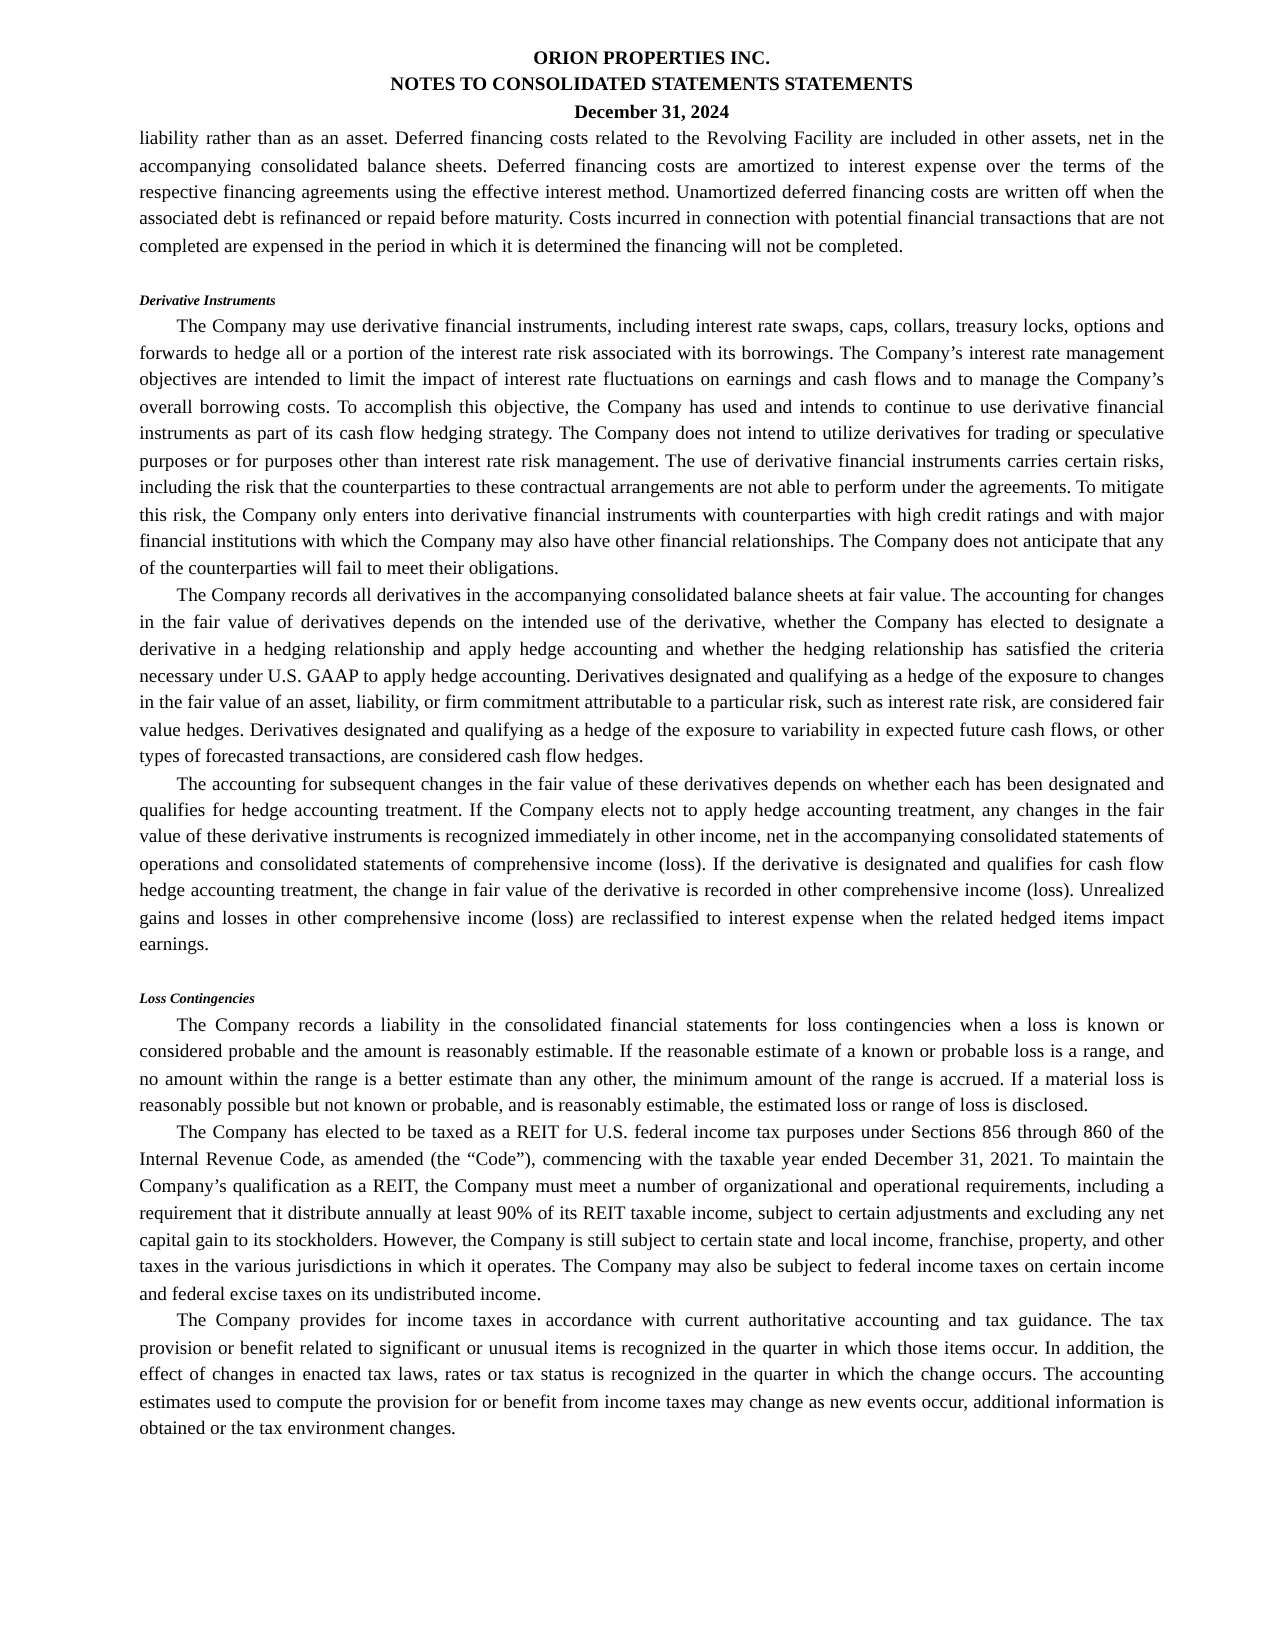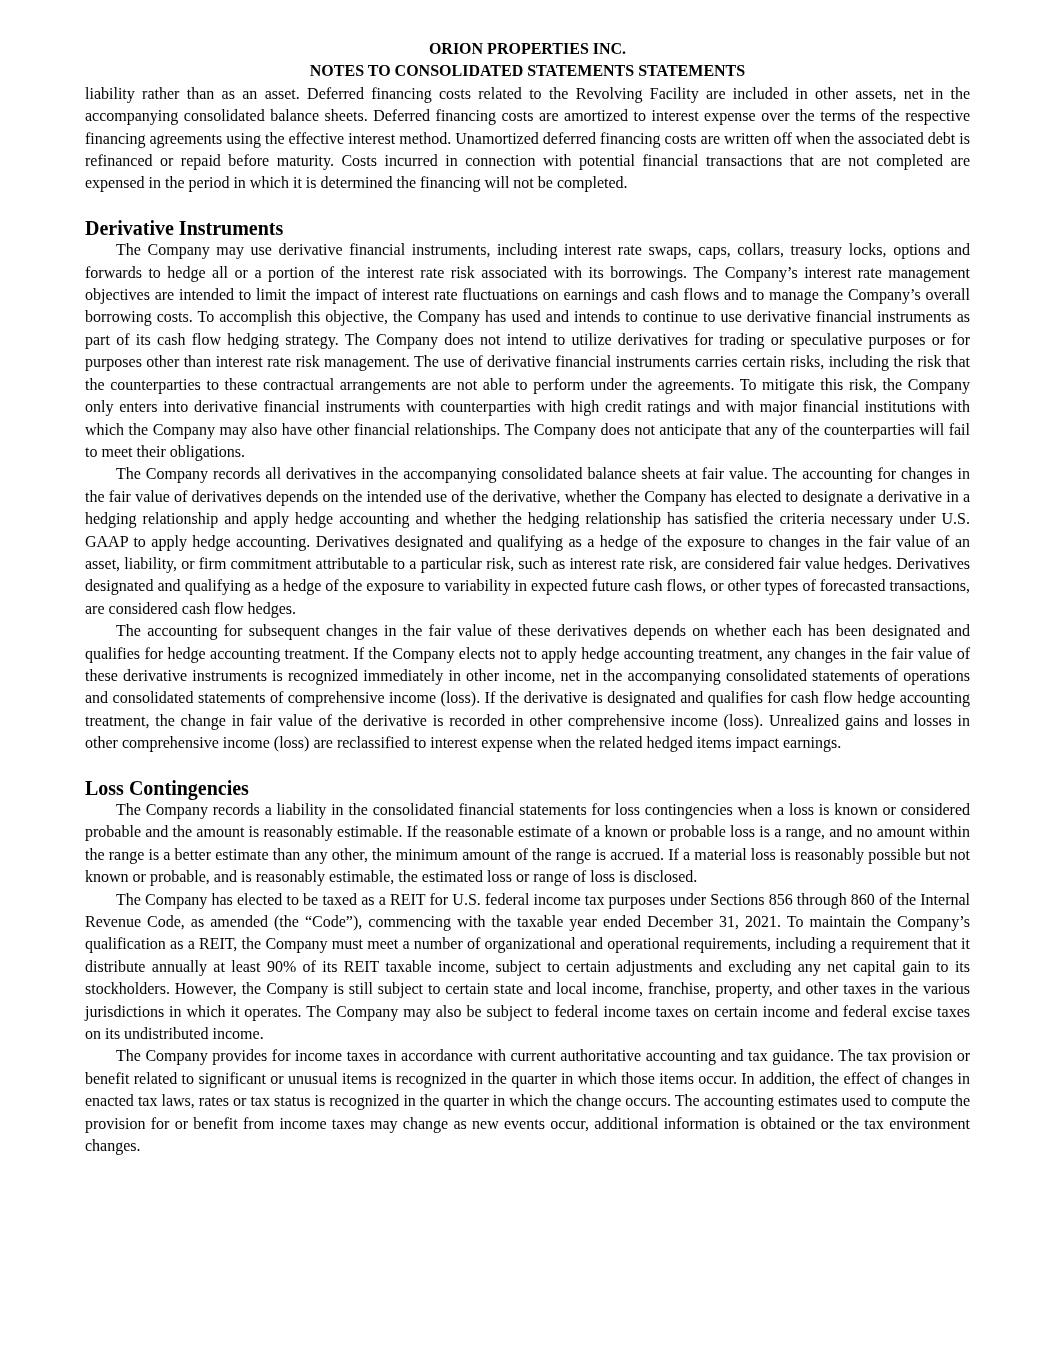--- a/index.html
+++ b/index.html
@@ -11,62 +11,64 @@
     position: relative;
     width: 1055px;
     height: 1365px;
     margin: 0 auto;
     background: #ffffff;
     font-family: "Liberation Serif", "DejaVu Serif", serif;
     font-size: 16px;
     line-height: 22.4px;
     color: #000000;
     box-sizing: border-box;
-    padding: 38px 85px 0 85px;
+    padding: 38px 85px 0 116px;
     overflow: hidden;
   }
   .doc-header {
     text-align: center;
     font-weight: bold;
   }
   .doc-header div {
     margin: 0;
   }
   .body-paragraph {
     margin: 0;
     text-align: justify;
   }
   .body-paragraph.indented {
     text-indent: 31px;
   }
   .spaced {
   }
   .section-heading {
     font-weight: bold;
-    font-size: 20px;
+    font-style: italic;
+    font-size: 12px;
     margin: 22px 0 0 0;
     line-height: 22.4px;
   }
   .page-footer {
     position: absolute;
     left: 0;
     bottom: 24px;
     width: 100%;
     text-align: center;
     font-size: 16px;
   }
 </style>
 </head>
 <body>
 
 <div class="page">
 
   <div class="doc-header">
     <div>ORION PROPERTIES INC.</div>
     <div>NOTES TO CONSOLIDATED STATEMENTS STATEMENTS</div>
+    <div>December 31, 2024</div>
   </div>
 
   <p class="body-paragraph">liability rather than as an asset. Deferred financing costs related to the Revolving Facility are included in other assets, net in the accompanying consolidated balance sheets. Deferred financing costs are amortized to interest expense over the terms of the respective financing agreements using the effective interest method. Unamortized deferred financing costs are written off when the associated debt is refinanced or repaid before maturity. Costs incurred in connection with potential financial transactions that are not completed are expensed in the period in which it is determined the financing will not be completed.</p>
 
   <h3 class="section-heading">Derivative Instruments</h3>
   <p class="body-paragraph indented spaced">The Company may use derivative financial instruments, including interest rate swaps, caps, collars, treasury locks, options and forwards to hedge all or a portion of the interest rate risk associated with its borrowings. The Company’s interest rate management objectives are intended to limit the impact of interest rate fluctuations on earnings and cash flows and to manage the Company’s overall borrowing costs. To accomplish this objective, the Company has used and intends to continue to use derivative financial instruments as part of its cash flow hedging strategy. The Company does not intend to utilize derivatives for trading or speculative purposes or for purposes other than interest rate risk management. The use of derivative financial instruments carries certain risks, including the risk that the counterparties to these contractual arrangements are not able to perform under the agreements. To mitigate this risk, the Company only enters into derivative financial instruments with counterparties with high credit ratings and with major financial institutions with which the Company may also have other financial relationships. The Company does not anticipate that any of the counterparties will fail to meet their obligations.</p>
   <p class="body-paragraph indented spaced">The Company records all derivatives in the accompanying consolidated balance sheets at fair value. The accounting for changes in the fair value of derivatives depends on the intended use of the derivative, whether the Company has elected to designate a derivative in a hedging relationship and apply hedge accounting and whether the hedging relationship has satisfied the criteria necessary under U.S. GAAP to apply hedge accounting. Derivatives designated and qualifying as a hedge of the exposure to changes in the fair value of an asset, liability, or firm commitment attributable to a particular risk, such as interest rate risk, are considered fair value hedges. Derivatives designated and qualifying as a hedge of the exposure to variability in expected future cash flows, or other types of forecasted transactions, are considered cash flow hedges.</p>
   <p class="body-paragraph indented spaced">The accounting for subsequent changes in the fair value of these derivatives depends on whether each has been designated and qualifies for hedge accounting treatment. If the Company elects not to apply hedge accounting treatment, any changes in the fair value of these derivative instruments is recognized immediately in other income, net in the accompanying consolidated statements of operations and consolidated statements of comprehensive income (loss). If the derivative is designated and qualifies for cash flow hedge accounting treatment, the change in fair value of the derivative is recorded in other comprehensive income (loss). Unrealized gains and losses in other comprehensive income (loss) are reclassified to interest expense when the related hedged items impact earnings.</p>
 
   <h3 class="section-heading">Loss Contingencies</h3>

